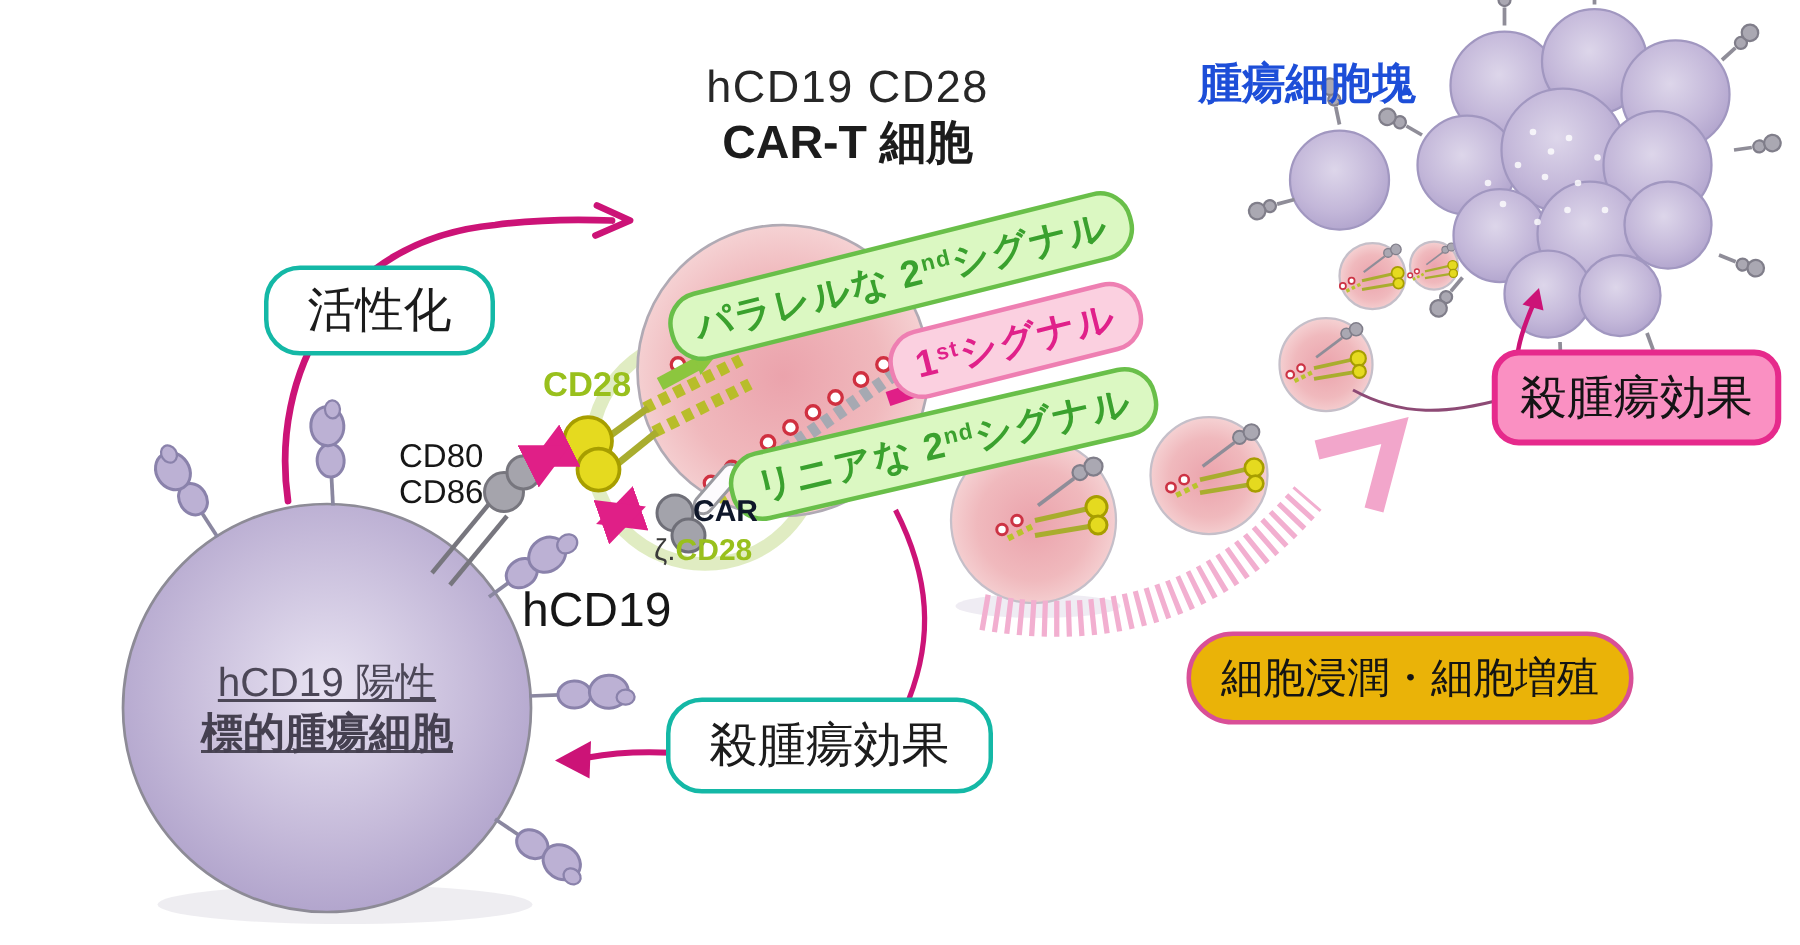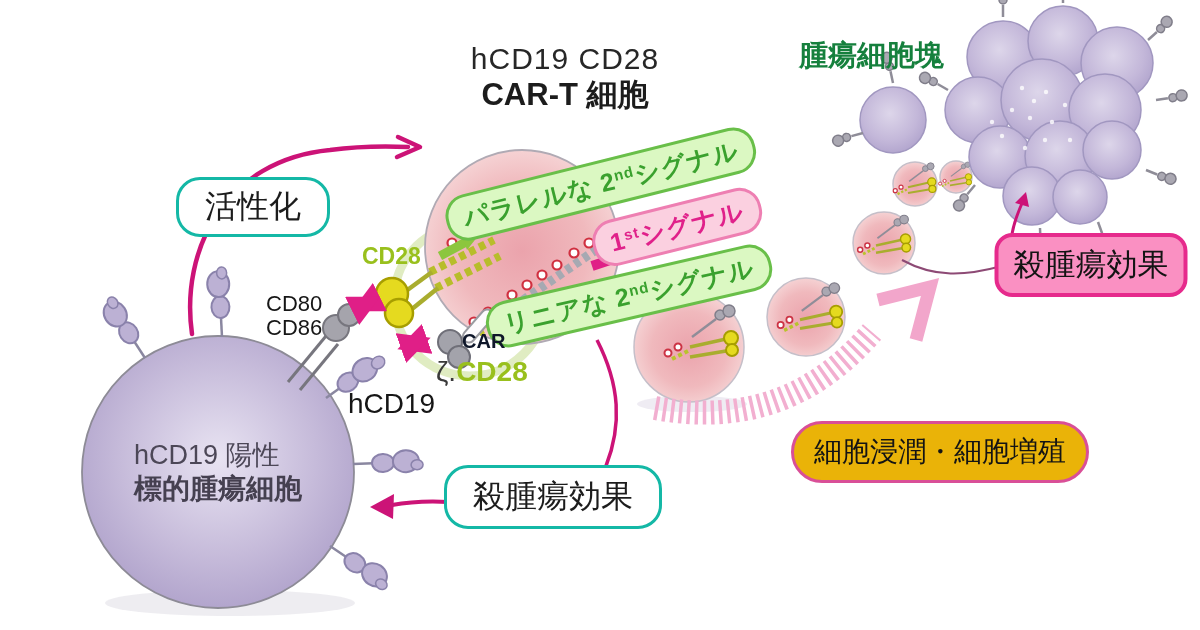--- a/index.html
+++ b/index.html
@@ -4,21 +4,21 @@
 <style>
   html,body{margin:0;padding:0;background:#fff;}
   .stage{position:relative;width:1200px;height:630px;background:#ffffff;overflow:hidden;
          font-family:"Liberation Sans","DejaVu Sans",sans-serif;}
   .stage svg{position:absolute;left:0;top:0;z-index:1;}
   .lbl{position:absolute;z-index:2;color:#1a1a1a;white-space:nowrap;}
   
   .title{left:565px;top:42px;transform:translateX(-50%);text-align:center;line-height:1.15;}
   .title .t1{font-size:30px;font-weight:400;color:#272727;letter-spacing:1px;}
   .title .t2{font-size:31px;font-weight:700;color:#1c1c1c;}
-  .tumor-mass{left:799px;top:36px;font-size:29px;font-weight:700;color:#15803d;}
+  .tumor-mass{left:799px;top:36px;font-size:29px;font-weight:700;color:#1d4ed8;}
   
   .box{position:absolute;z-index:2;display:inline-flex;align-items:center;justify-content:center;
        white-space:nowrap;background:#fff;}
   .outline-magenta{border:3px solid #14b8a6;border-radius:24px;color:#1c1c1c;}
   .activation{left:253px;top:207px;font-size:32px;padding:5px 26px;
               transform:translate(-50%,-50%);}
   .kill-center{left:553px;top:497px;font-size:32px;padding:7px 26px;border-width:3.5px;
                transform:translate(-50%,-50%);}
   .kill-right{left:1091px;top:265px;font-size:31px;padding:7px 15px;
               background:#fa90c2;border:4px solid #e62a8c;border-radius:18px;color:#141414;
@@ -32,27 +32,27 @@
   .sig-green{background:#dbf8c2;border:3px solid #69bf49;color:#3aa12e;}
   .sig-pink{background:#fbd0e0;border:3px solid #ee7fb2;color:#e0218a;}
   .sig-parallel{left:601px;top:184px;transform:translate(-50%,-50%) rotate(-14deg);}
   .sig-first{left:677px;top:227px;transform:translate(-50%,-50%) rotate(-14deg);}
   .sig-linear{left:629px;top:296px;transform:translate(-50%,-50%) rotate(-13deg);}
   .sup{font-size:60%;position:relative;top:-0.55em;}
   
   .cd28-lbl{left:362px;top:243px;font-size:23px;font-weight:700;color:#99c01d;}
   .cd80-86{left:266px;top:292px;font-size:22px;line-height:1.08;color:#161616;}
   .car-lbl{left:462px;top:330px;font-size:20px;color:#0f172a;font-weight:bold;}
-  .zeta-line{left:436px;top:356px;font-size:28px;}
+  .zeta-line{left:436px;top:356px;font-size:20px;}
   .zeta-line .z{color:#3a3a3a;}
   .zeta-line .c{color:#99c01d;font-weight:700;}
-  .hcd19-lbl{left:348px;top:388px;font-size:28px;color:#161616;}
-  
-  .target-txt{left:218px;top:472px;transform:translate(-50%,-50%);
-              color:#4c4757;line-height:33px;}
+  .hcd19-lbl{left:348px;top:388px;font-size:32px;color:#161616;}
+  
+  .target-txt{left:218px;top:472px;transform:translate(-50%,-50%);text-align:center;
+              color:#4c4757;line-height:33px;text-decoration:underline;}
   .target-txt .n{font-size:27px;}
   .target-txt .b{font-size:28px;font-weight:700;color:#454050;}
 </style>
 </head>
 <body>
 
 <div class="stage">
 
 <svg width="1200" height="630" viewBox="0 0 1200 630">
   <defs>

